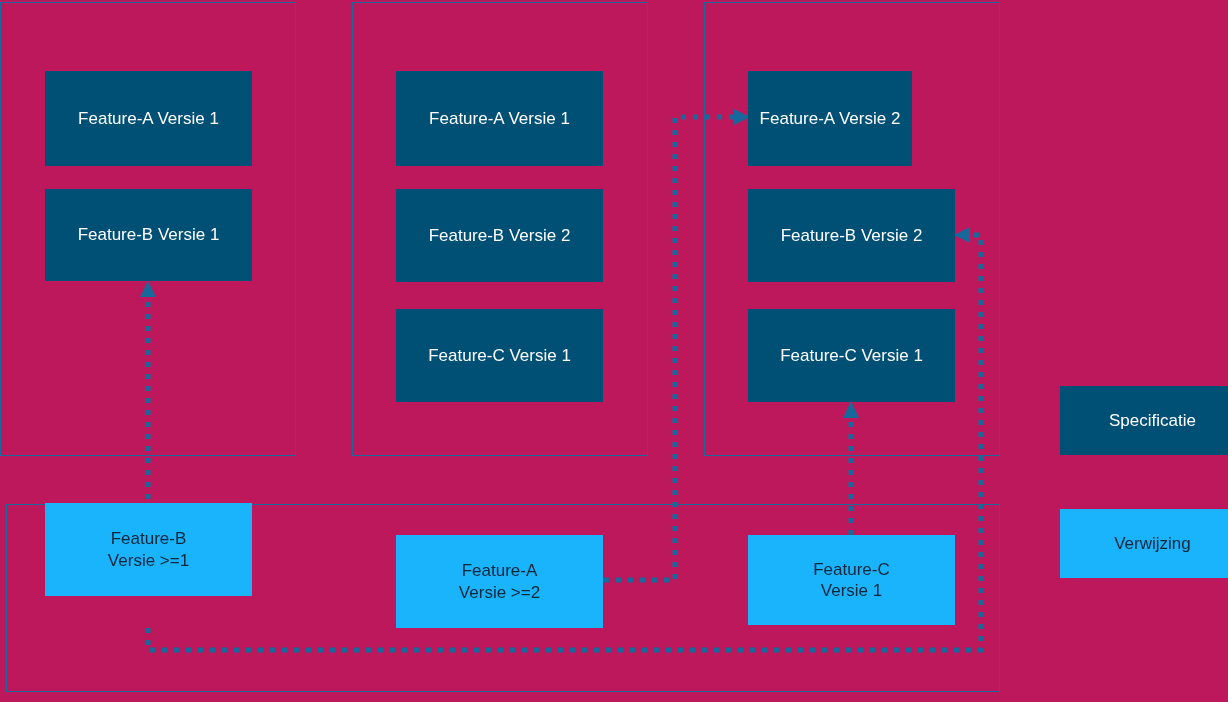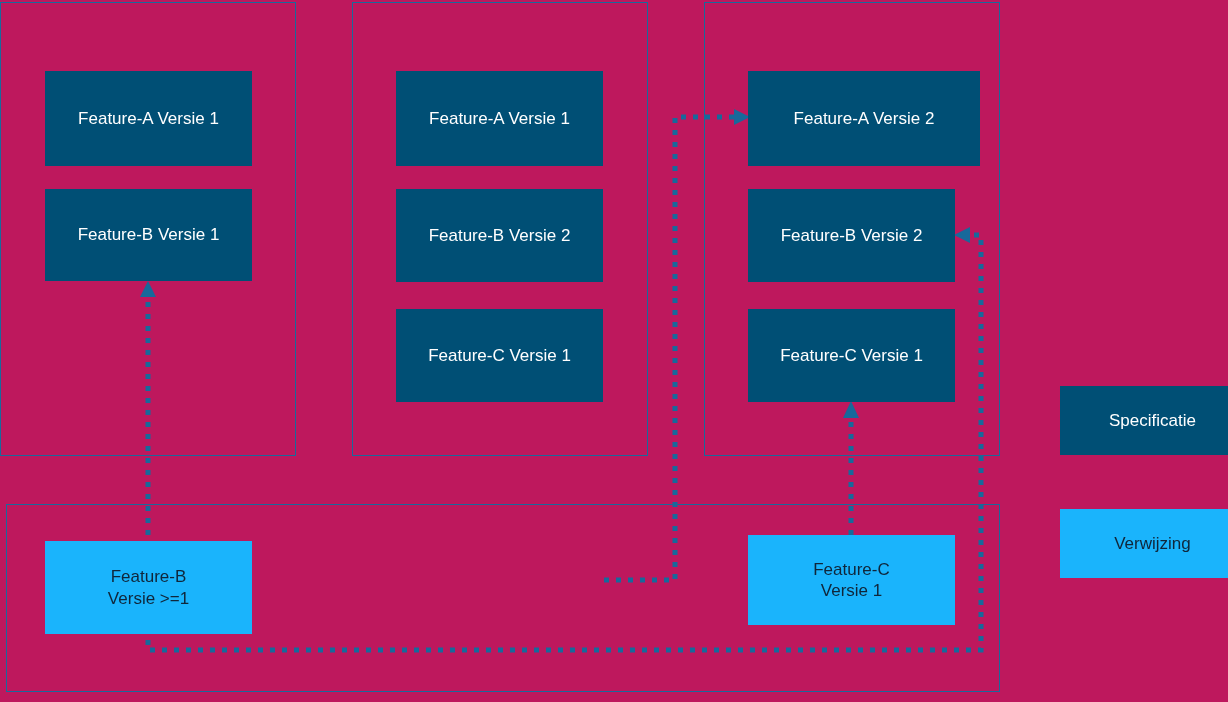--- a/index.html
+++ b/index.html
@@ -99,29 +99,31 @@
   <div class="node spec" style="left:45px; top:71px; width:207px; height:95px;">Feature-A Versie 1</div>
 
   <div class="node spec" style="left:45px; top:189px; width:207px; height:92px;">Feature-B Versie 1</div>
 
   <div class="node spec" style="left:396px; top:71px; width:207px; height:95px;">Feature-A Versie 1</div>
 
   <div class="node spec" style="left:396px; top:189px; width:207px; height:93px;">Feature-B Versie 2</div>
 
   <div class="node spec" style="left:396px; top:309px; width:207px; height:93px;">Feature-C Versie 1</div>
 
-  <div class="node spec" style="left:748px; top:71px; width:232px; height:95px;">Feature-A Versie 2</div>
+  <div class="node spec" style="left:748px; top:71px; width:164px; height:95px;">Feature-A Versie 2</div>
 
   <div class="node spec" style="left:748px; top:189px; width:207px; height:93px;">Feature-B Versie 2</div>
 
   <div class="node spec" style="left:748px; top:309px; width:207px; height:93px;">Feature-C Versie 1</div>
 
-  <div class="node ref" style="left:45px; top:541px; width:207px; height:93px;">Feature-B
+  <div class="node ref" style="left:45px; top:503px; width:207px; height:93px;">Feature-B
 Versie &gt;=1</div>
 
+  <div class="node ref" style="left:396px; top:535px; width:207px; height:93px;">Feature-A
+Versie &gt;=2</div>
 
   <div class="node ref" style="left:748px; top:535px; width:207px; height:90px;">Feature-C
 Versie 1</div>
 
   <div class="legend-node spec" style="left:1060px; top:386px; width:185px; height:69px;">Specificatie</div>
 
   <div class="legend-node ref" style="left:1060px; top:509px; width:185px; height:69px;">Verwijzing</div>
 
 </div>
 

